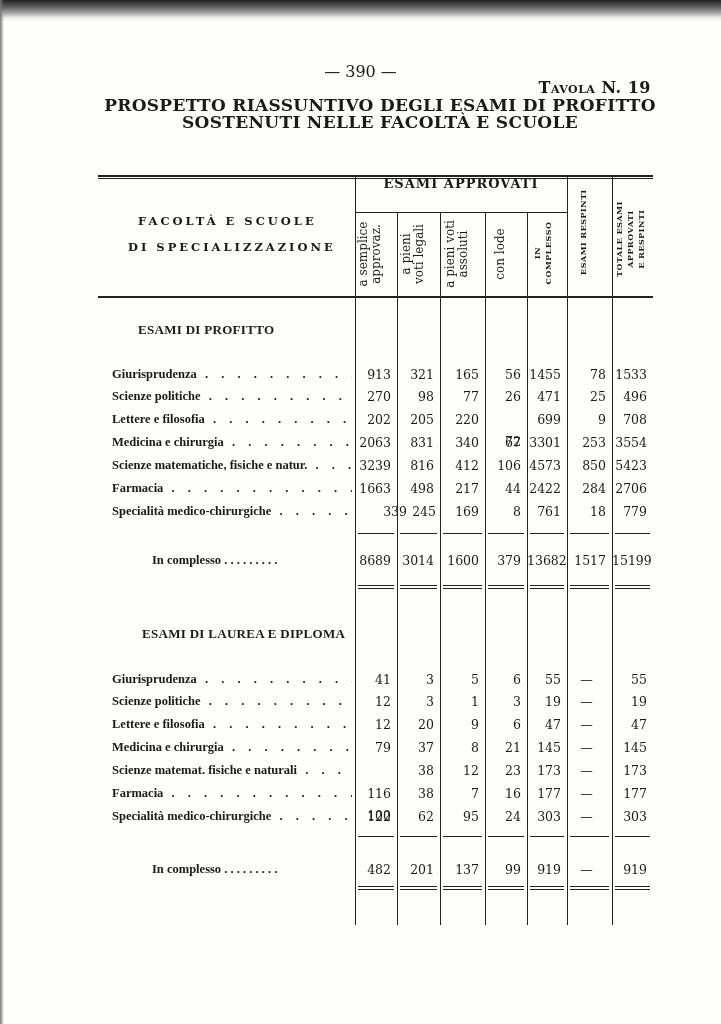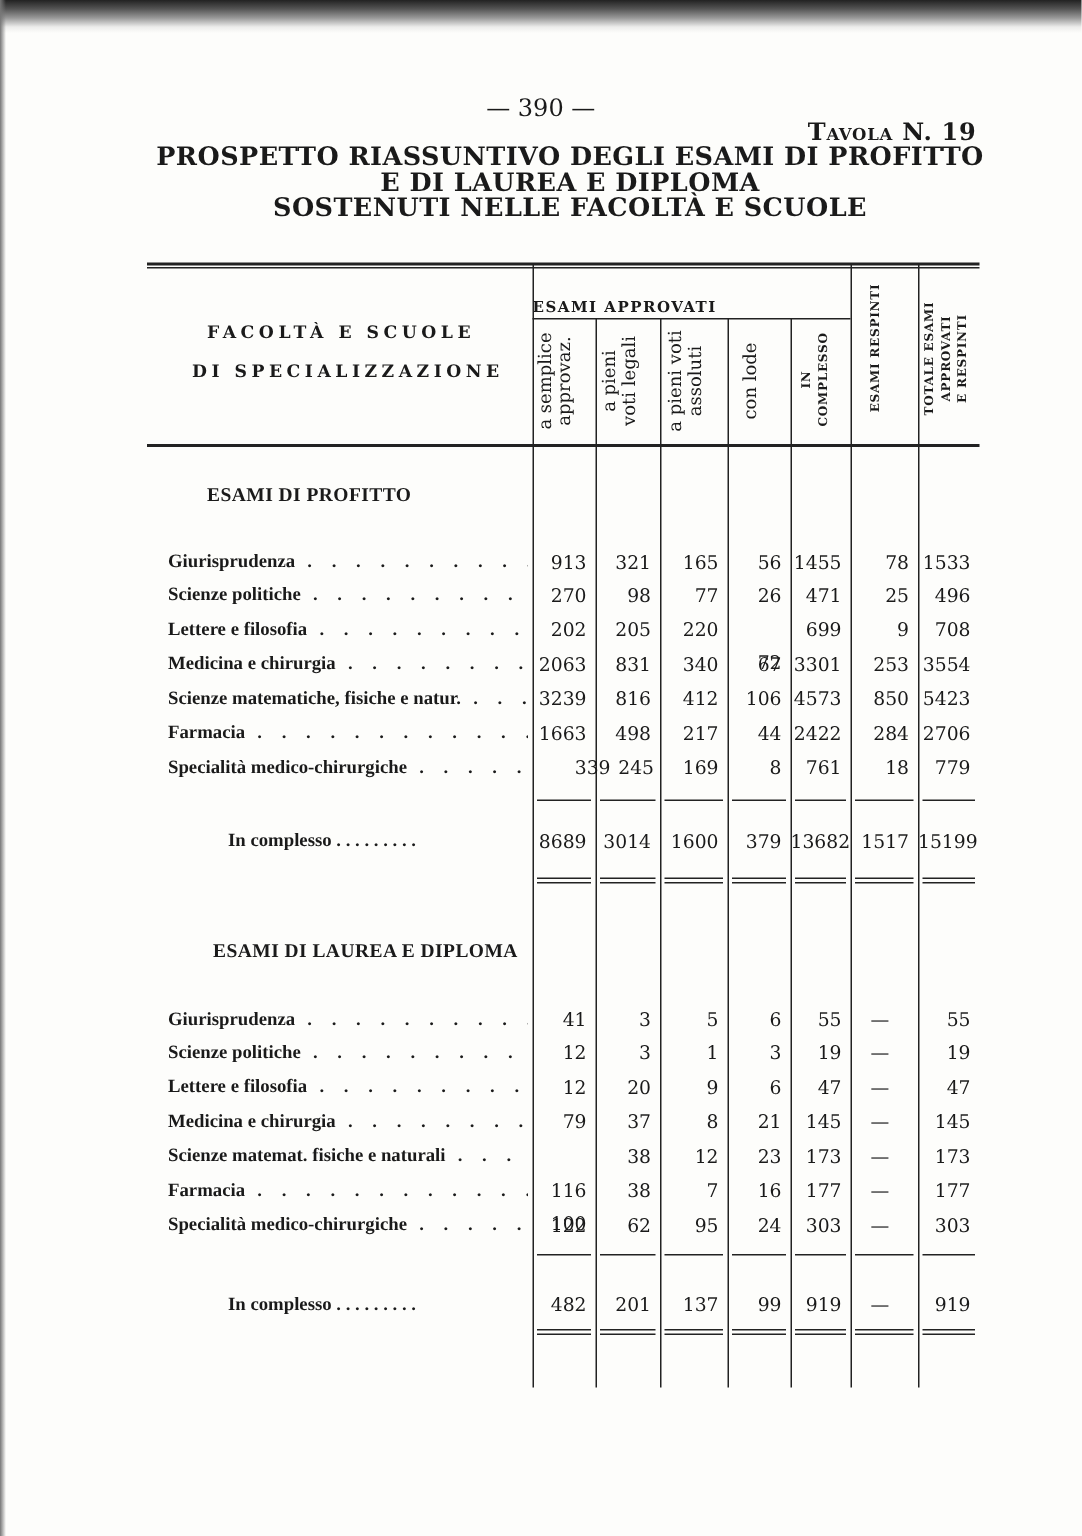--- a/index.html
+++ b/index.html
@@ -20,42 +20,41 @@
   .tavola { position:absolute; top:78px; right:70px; font-size:16px; font-weight:bold; letter-spacing:0.5px; }
   .tavola .sc { font-variant:small-caps; }
   .title { position:absolute; top:97px; left:100px; width:560px; text-align:center; font-weight:bold; font-size:17px; line-height:17px; letter-spacing:0.3px; }
   .title div { white-space:nowrap; }
 
   
   .hline { position:absolute; background:#222; }
   .vline { position:absolute; width:1.4px; background:#222; }
 
   .hdr-text { position:absolute; font-size:11.5px; letter-spacing:3px; font-weight:bold; white-space:nowrap; }
-  .ea-title { position:absolute; top:200px; left:355px; width:212px; text-align:left; font-size:10px; font-weight:bold; letter-spacing:1px; }
+  .ea-title { position:absolute; top:176px; left:355px; width:212px; text-align:center; font-size:13px; font-weight:bold; letter-spacing:1px; }
   .rot { position:absolute; transform:rotate(-90deg); transform-origin:center center; text-align:center; white-space:nowrap; line-height:13px; }
   .rot.small { font-size:12px; }
   .rot.caps { font-size:8px; font-weight:bold; letter-spacing:0.5px; line-height:11px; }
 
   .section-title { position:absolute; font-size:13px; font-weight:bold; font-family:"Liberation Serif", serif; letter-spacing:0.3px; }
   .row-label { position:absolute; left:112px; width:240px; font-size:12.5px; font-weight:bold; font-family:"Liberation Serif", serif; white-space:nowrap; overflow:hidden; }
   .row-label .dots { letter-spacing:5px; font-weight:bold; }
   .cell { position:absolute; font-size:12.5px; text-align:right; }
   .tot-label { position:absolute; left:152px; width:200px; font-size:12.5px; font-weight:bold; font-family:"Liberation Serif", serif; white-space:nowrap; overflow:hidden; }
 </style>
 </head>
 <body>
 
 <div class="scan-top"></div>
 <div class="scan-left"></div>
 
 <div class="page-num">— 390 —</div>
 <div class="tavola"><span class="sc">Tavola</span> <span>N. 19</span></div>
 <div class="title">
   <div>PROSPETTO RIASSUNTIVO DEGLI ESAMI DI PROFITTO</div>
-  <div>E DI LAUREA E DIPLOMA</div>
   <div>SOSTENUTI NELLE FACOLTÀ E SCUOLE</div>
 </div>
 
 <div id="table">
   <div class="hline" style="left:98px;top:175px;width:555px;height:1.5px;"></div>
   <div class="hline" style="left:98px;top:178px;width:555px;height:1px;"></div>
   <div class="hline" style="left:355px;top:212px;width:212px;height:1px;"></div>
   <div class="hline" style="left:98px;top:296px;width:555px;height:1.5px;"></div>
 </div>
 

